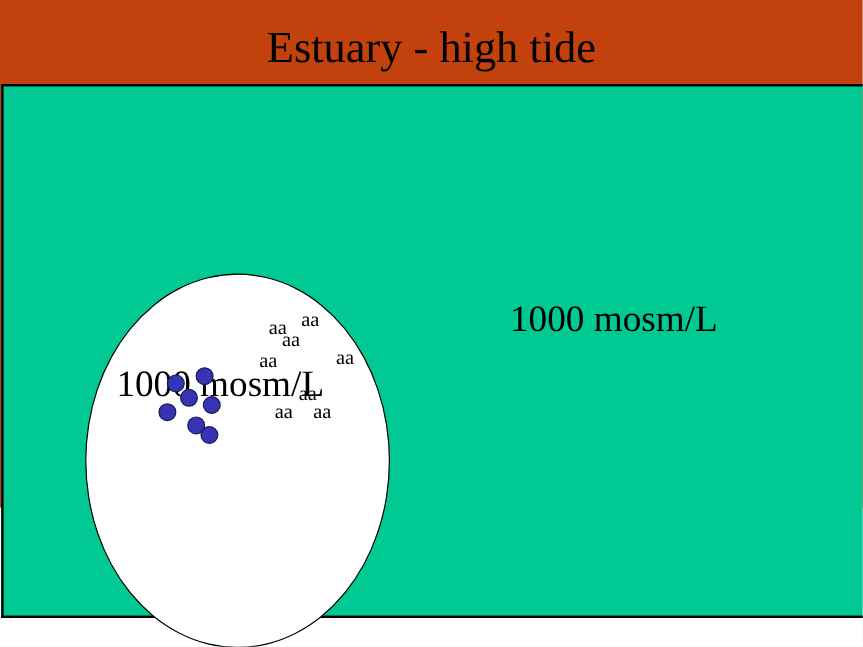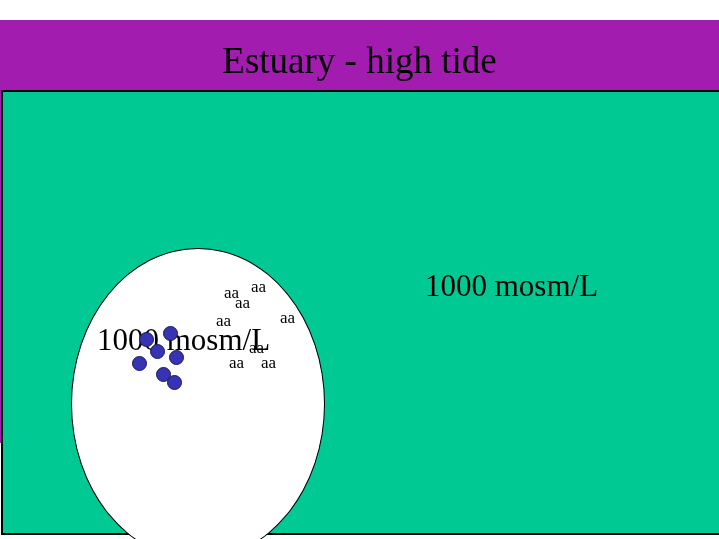--- a/index.html
+++ b/index.html
@@ -10,22 +10,21 @@
   body {
     width: 719px;
     height: 539px;
     overflow: hidden;
     font-family: "Liberation Serif", "DejaVu Serif", serif;
   }
   #slide {
     position: relative;
     width: 719px;
     height: 423px;
-    background: #a21caf;
-    margin-top: 20px;
+    background: #c2410c;
   }
   
   #slide-title {
     position: absolute;
     left: 0;
     top: 19px;
     width: 719px;
     text-align: center;
     font-size: 37px;
     line-height: 44px;

